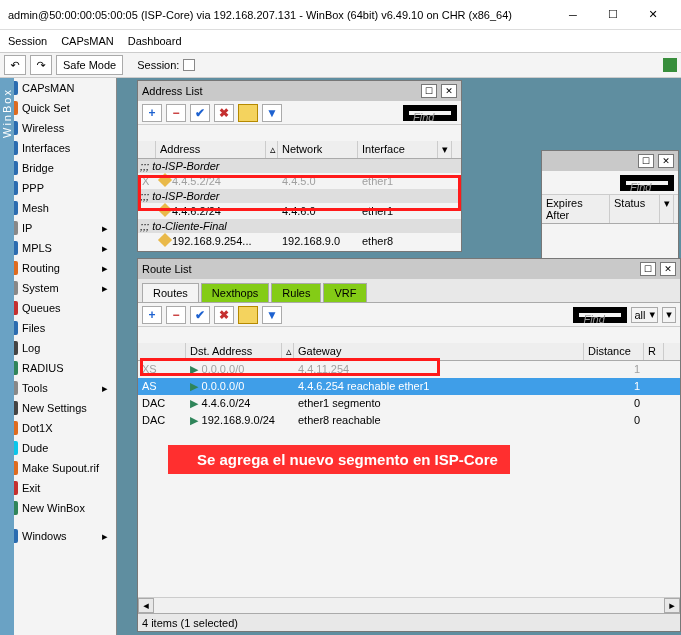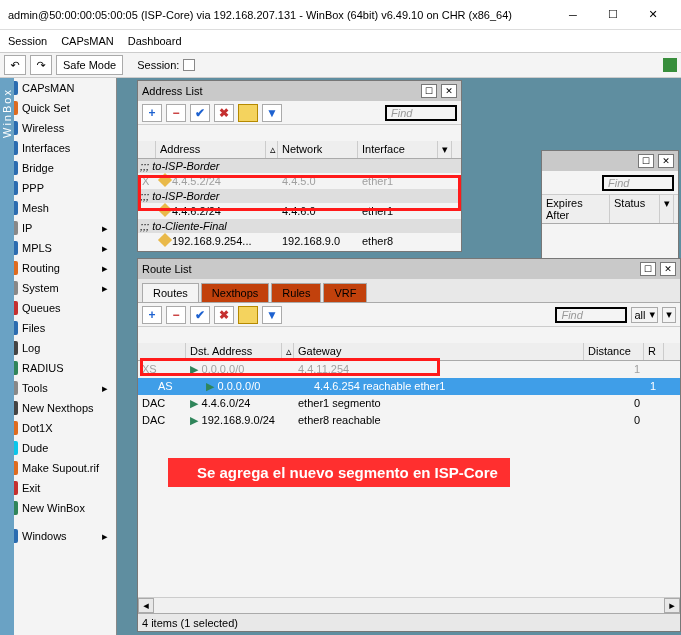--- a/index.html
+++ b/index.html
@@ -48,34 +48,34 @@
 
   
   .win { position: absolute; background: #f4f4f4; border: 1px solid #777; }
   .win-title { height: 20px; background: #c9c9c9; display: flex; align-items: center; padding: 0 4px; gap: 4px; font-size: 11px; }
   .win-title .spacer { flex: 1; }
   .win-title .wbtn-s { width: 16px; height: 14px; border: 1px solid #777; background: #fff; display: flex; align-items: center; justify-content: center; font-size: 9px; line-height: 1; }
 
   
   .mini-tb { height: 24px; display: flex; align-items: center; gap: 4px; padding: 0 4px; border-bottom: 1px solid #ccc; }
   .mini-tb .mbtn { width: 20px; height: 18px; border: 1px solid #aaa; background: #fff; display: flex; align-items: center; justify-content: center; font-size: 12px; font-weight: bold; }
-  .mini-tb .find { margin-left: auto; width: 72px; height: 16px; border: 2px solid #000000; padding: 0 4px; color: #999; font-style: italic; }
+  .mini-tb .find { margin-left: auto; width: 54px; height: 16px; border: 6px solid #000000; padding: 0 4px; color: #999; font-style: italic; }
   .mini-tb .tiny-sel { height: 16px; border: 1px solid #aaa; padding: 0 2px; display: flex; align-items: center; }
 
   
   .tabs { display: flex; gap: 2px; padding: 4px 4px 0 4px; border-bottom: 1px solid #aaa; background: #e8e8e8; }
-  .tab { padding: 3px 10px; border: 1px solid #aaa; border-bottom: none; background: #c2410c; }
+  .tab { padding: 3px 10px; border: 1px solid #aaa; border-bottom: none; background: #84cc16; }
   .tab.active { background: #f4f4f4; }
 
   
   .tbl { width: 100%; margin-top: 16px; }
   .tbl-head { display: flex; background: #eee; border-bottom: 1px solid #aaa; }
   .tbl-head .ch { padding: 2px 4px; border-right: 1px solid #ccc; }
   .tbl-row { display: flex; padding: 1px 0; }
-  .tbl-row.sel { background: #3f9ee8; color: #fff; justify-content: flex-end; }
+  .tbl-row.sel { background: #3f9ee8; color: #fff; }
   .tbl-row .cell { padding: 1px 4px; }
   .group-row { background: #dedede; font-style: italic; padding: 1px 2px; }
   .disabled-row { color: #a0a0a0; }
   .flag-ic { display: inline-block; width: 10px; height: 10px; margin-right: 2px; }
   .fi-yellow { background: #e9b949; transform: rotate(45deg); }
   .fi-green { color: #2f855a; }
 
   
   .red-box { position: absolute; border: 3px solid #ff1a1a; pointer-events: none; }
 
@@ -184,21 +184,21 @@
         <span class="ic ic-green"></span>
         <span>RADIUS</span>
       </div>
       <div class="side-item">
         <span class="ic ic-gray"></span>
         <span>Tools</span>
         <span class="sub">▸</span>
       </div>
       <div class="side-item">
         <span class="ic ic-dark"></span>
-        <span>New Nexthops</span>
+        <span>New Settings</span>
       </div>
       <div class="side-item">
         <span class="ic ic-orange"></span>
         <span>Dot1X</span>
       </div>
       <div class="side-item">
         <span class="ic ic-cyan"></span>
         <span>Dude</span>
       </div>
       <div class="side-item">
@@ -355,21 +355,21 @@
               <div class="cell" style="width:108px"><span class="fi-green">▶</span> 192.168.9.0/24</div>
               <div class="cell" style="width:290px">ether8 reachable</div>
               <div class="cell" style="width:60px;text-align:right">0</div>
               <div class="cell" style="width:20px"></div>
             </div>
           </div>
       </div>
 
       <div class="red-box" style="left:2px; top:99px; width:300px; height:18px;"></div>
 
-      <div class="annot" style="left:30px; top:199px;padding-left:29px;">Se agrega el nuevo segmento en ISP-Core</div>
+      <div class="annot" style="left:30px; top:186px;padding-left:29px;">Se agrega el nuevo segmento en ISP-Core</div>
 
       <div class="hscroll">
         <div class="arrow">◂</div>
         <div class="track"></div>
         <div class="arrow">▸</div>
       </div>
       <div class="statusbar">
         <span>4 items (1 selected)</span>
       </div>
     </div>

